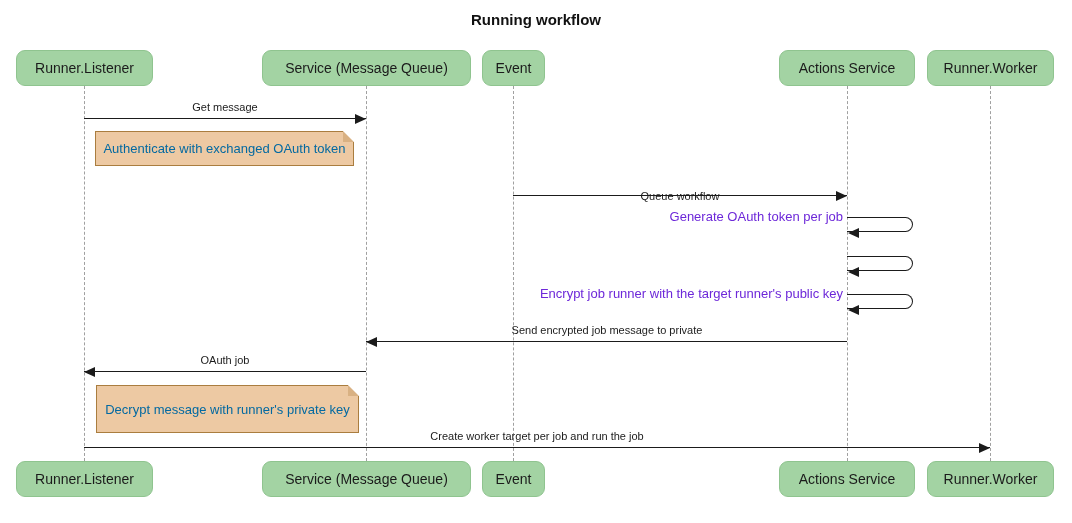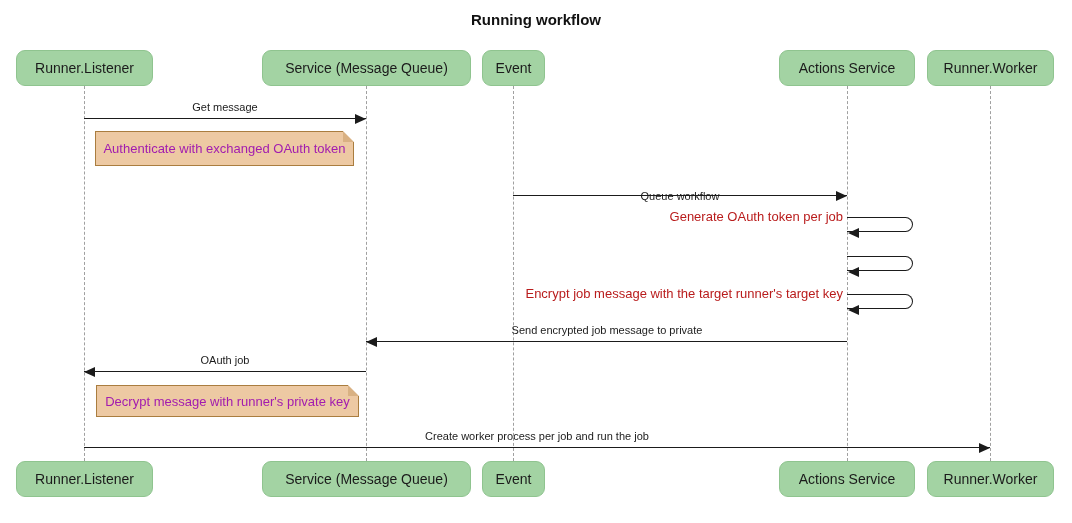--- a/index.html
+++ b/index.html
@@ -20,42 +20,42 @@
     background:var(--actor-fill,#a3d3a3);border:1px solid var(--actor-border,#8fc48f);
     display:flex;align-items:center;justify-content:center;
     font-size:14px;color:#1b1b1b;box-sizing:border-box;white-space:nowrap;
   }
   .msg-line{position:absolute;height:0;border-top:1px solid var(--arrow,#1b1b1b);}
   .msg-label{
     position:absolute;transform:translateX(-50%);white-space:nowrap;
     font-size:11px;color:#1b1b1b;
   }
   .msg-label-right{
-    position:absolute;white-space:nowrap;font-size:13px;color:#b91c1c;text-align:center;
+    position:absolute;white-space:nowrap;font-size:13px;color:#6d28d9;text-align:center;
   }
   .arr-r{
     position:absolute;width:0;height:0;
     border-top:5px solid transparent;border-bottom:5px solid transparent;
     border-left:11px solid var(--arrow,#1b1b1b);
   }
   .arr-l{
     position:absolute;width:0;height:0;
     border-top:5px solid transparent;border-bottom:5px solid transparent;
     border-right:11px solid var(--arrow,#1b1b1b);
   }
   .selfloop{
     position:absolute;width:66px;height:15px;box-sizing:border-box;
     border:1px solid var(--arrow,#1b1b1b);border-left:none;
     border-radius:0 10px 10px 0;background:transparent;
   }
   .note{
     position:absolute;box-sizing:border-box;
     background:var(--note-fill,#edc9a3);border:1px solid var(--note-border,#aa7d3f);
     display:flex;align-items:center;justify-content:center;
-    font-size:13px;color:#a21caf;white-space:nowrap;
+    font-size:13px;color:#0369a1;white-space:nowrap;
   }
   .note::before{
     content:"";position:absolute;top:-1px;right:-1px;width:0;height:0;
     border-style:solid;border-width:0 11px 11px 0;
     border-color:#ffffff #ffffff var(--note-fold,#d9b183) var(--note-fold,#d9b183);
   }
 </style>
 </head>
 <body>
 
@@ -87,37 +87,37 @@
   <div class="msg-line" style="left:513px;top:195px;width:334px"></div>
   <div class="arr-r" style="left:836px;top:191px"></div>
 
   <div class="msg-label-right" style="right:229px;top:209px">Generate OAuth token per job</div>
   <div class="selfloop" style="left:847px;top:217px"></div>
   <div class="arr-l" style="left:848px;top:228px"></div>
 
   <div class="selfloop" style="left:847px;top:256px"></div>
   <div class="arr-l" style="left:848px;top:267px"></div>
 
-  <div class="msg-label-right" style="right:229px;top:286px">Encrypt job message with the target runner's target key</div>
+  <div class="msg-label-right" style="right:229px;top:286px">Encrypt job runner with the target runner's public key</div>
   <div class="selfloop" style="left:847px;top:294px"></div>
   <div class="arr-l" style="left:848px;top:305px"></div>
 
   <div class="msg-label" style="left:607px;top:324px">Send encrypted job message to private</div>
   <div class="msg-line" style="left:366px;top:341px;width:481px"></div>
   <div class="arr-l" style="left:366px;top:337px"></div>
 
   <div class="msg-label" style="left:225px;top:354px">OAuth job</div>
   <div class="msg-line" style="left:84px;top:371px;width:282px"></div>
   <div class="arr-l" style="left:84px;top:367px"></div>
 
-  <div class="note" style="left:96px;top:385px;width:263px;height:32px">
+  <div class="note" style="left:96px;top:385px;width:263px;height:48px">
     <span>Decrypt message with runner's private key</span>
   </div>
 
-  <div class="msg-label" style="left:537px;top:430px">Create worker process per job and run the job</div>
+  <div class="msg-label" style="left:537px;top:430px">Create worker target per job and run the job</div>
   <div class="msg-line" style="left:84px;top:447px;width:906px"></div>
   <div class="arr-r" style="left:979px;top:443px"></div>
 
   <div class="actor" style="left:16px;top:461px;width:137px">Runner.Listener</div>
   <div class="actor" style="left:262px;top:461px;width:209px">Service (Message Queue)</div>
   <div class="actor" style="left:482px;top:461px;width:63px">Event</div>
   <div class="actor" style="left:779px;top:461px;width:136px">Actions Service</div>
   <div class="actor" style="left:927px;top:461px;width:127px">Runner.Worker</div>
 
 </div>

